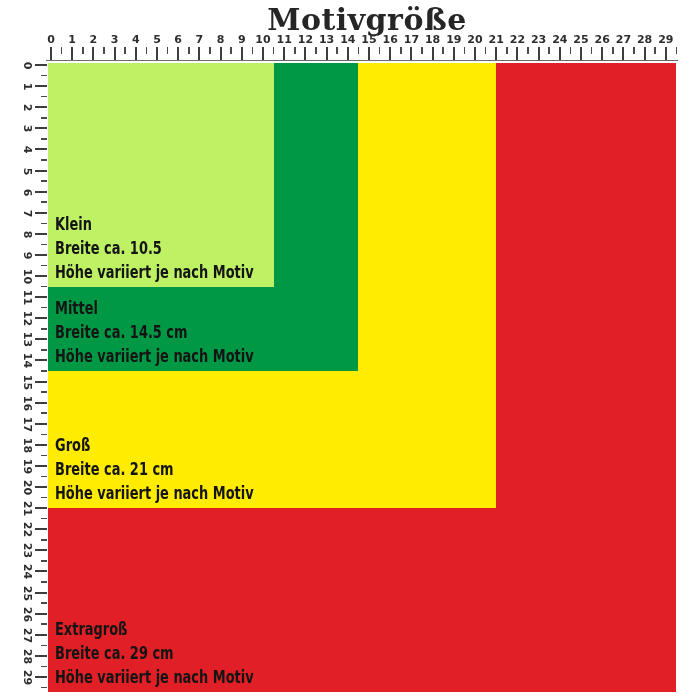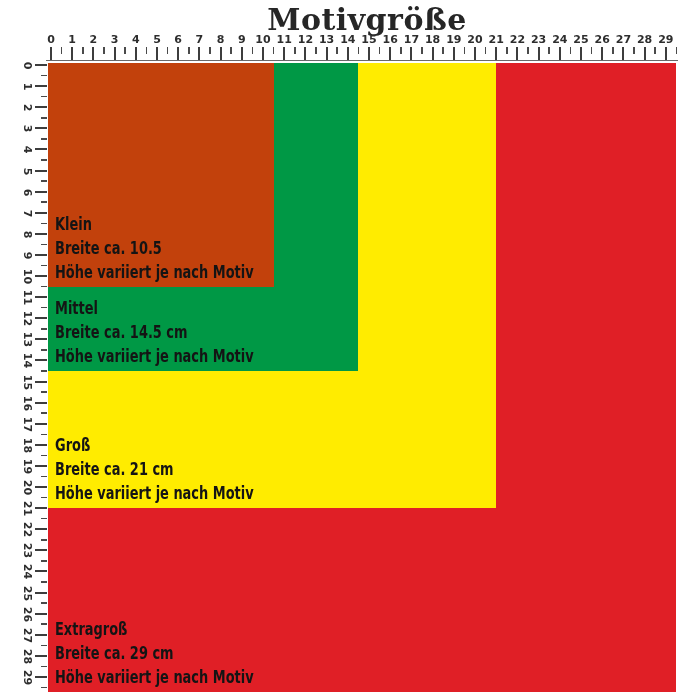--- a/index.html
+++ b/index.html
@@ -240,21 +240,21 @@
           <div>Höhe variiert je nach Motiv</div>
         </div>
       </div>
       <div class="size-rect" style="left: 48px; top: 63px; width: 310.4px; height: 307.95px; background: rgb(0, 152, 69);">
         <div class="size-label">
           <div>Mittel</div>
           <div>Breite ca. 14.5 cm</div>
           <div>Höhe variiert je nach Motiv</div>
         </div>
       </div>
-      <div class="size-rect" style="left: 48px; top: 63px; width: 225.6px; height: 223.55px; background: #c2410c;">
+      <div class="size-rect" style="left: 48px; top: 63px; width: 225.6px; height: 223.55px; background: #bef264;">
         <div class="size-label">
           <div>Klein</div>
           <div>Breite ca. 10.5</div>
           <div>Höhe variiert je nach Motiv</div>
         </div>
       </div>
     </div>
 </div>
 
 </body></html>

